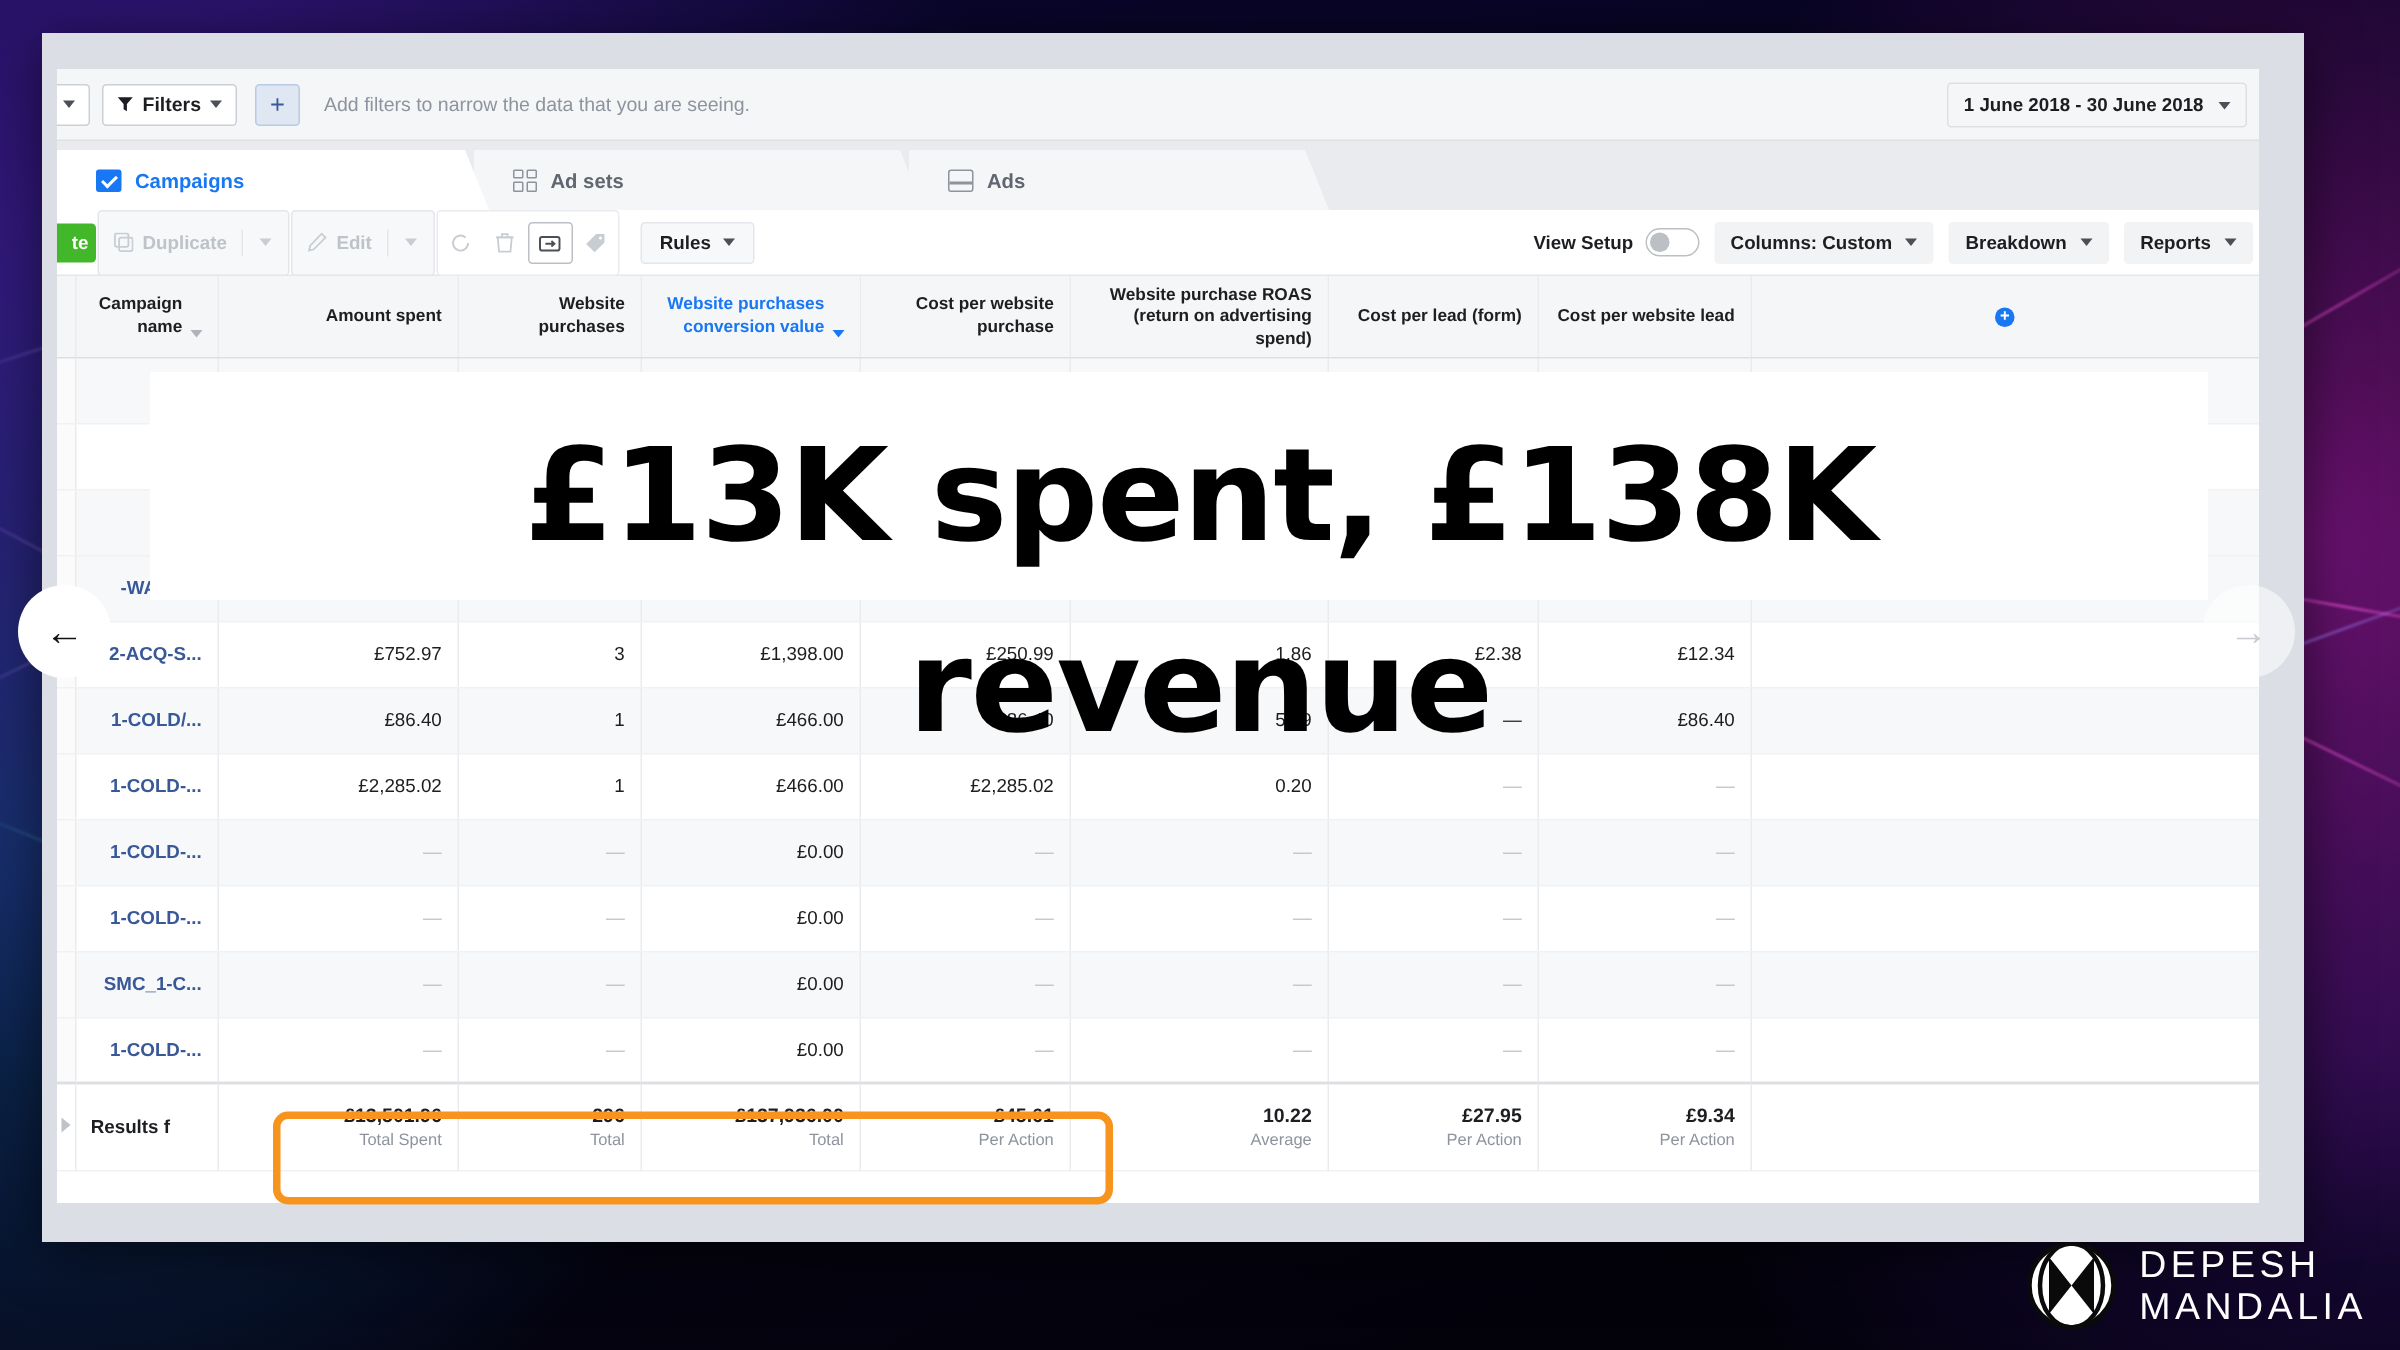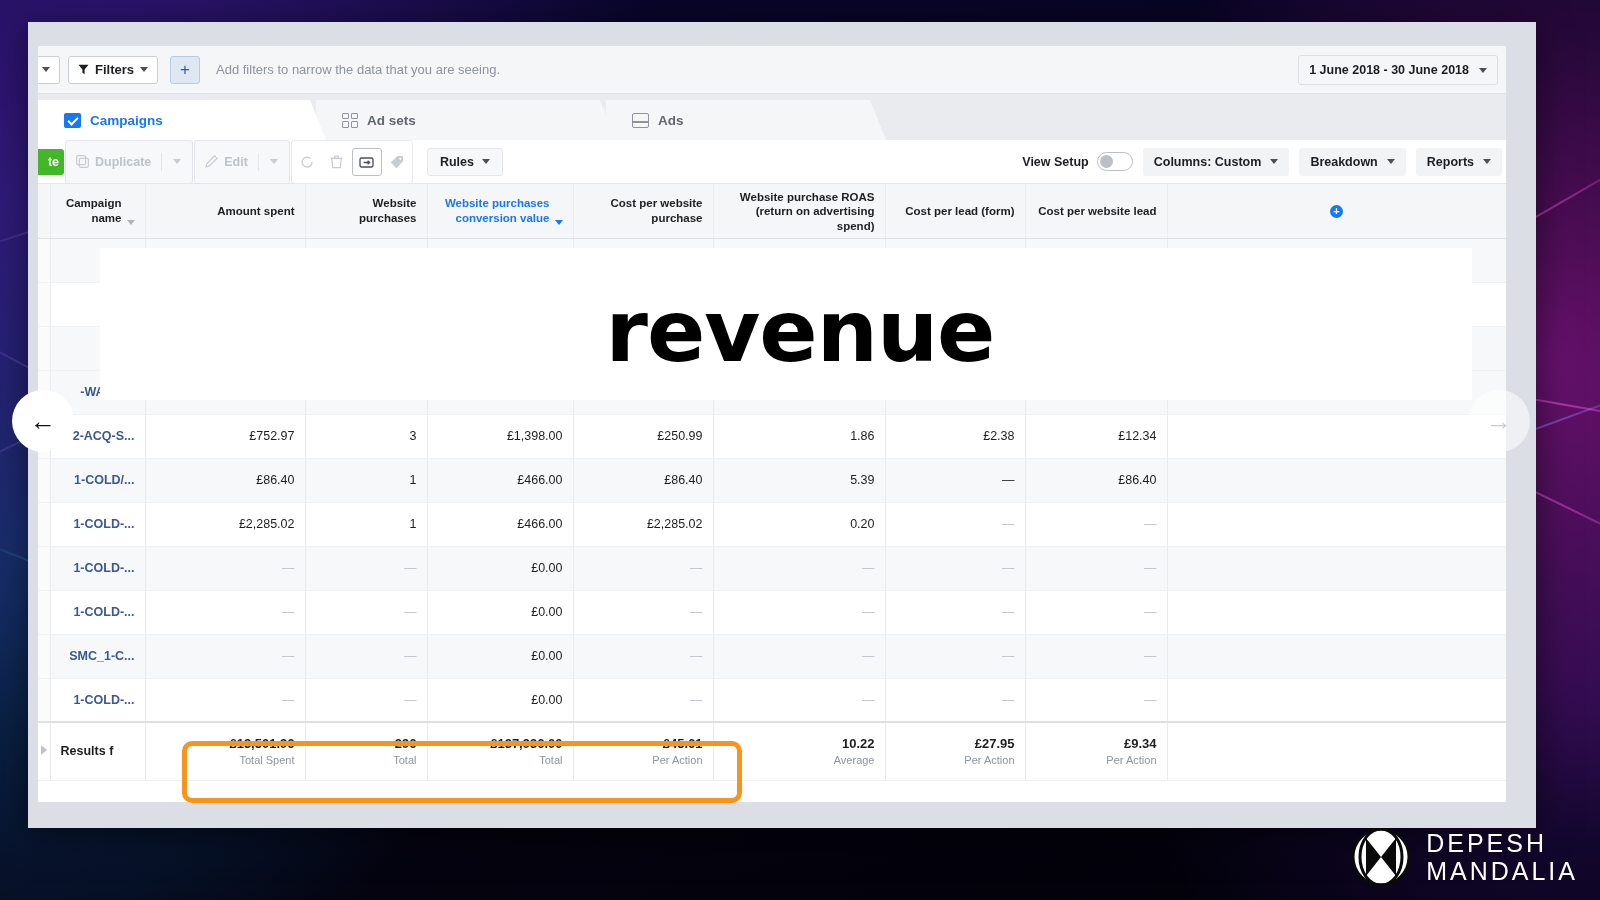--- a/index.html
+++ b/index.html
@@ -606,20 +606,21 @@
         <td></td>
       </tr>
     </tbody>
   </table>
 </div>
 
 <div id="highlight"></div>
 <div id="overlay"></div>
 
 <div id="bigtext">
+  <span>£13K spent, £138K</span>
   <span class="l2">revenue</span>
 </div>
 
 <div class="navcircle" id="navleft">
   <span>←</span>
 </div>
 <div class="navcircle" id="navright">
   <span>→</span>
 </div>
 

